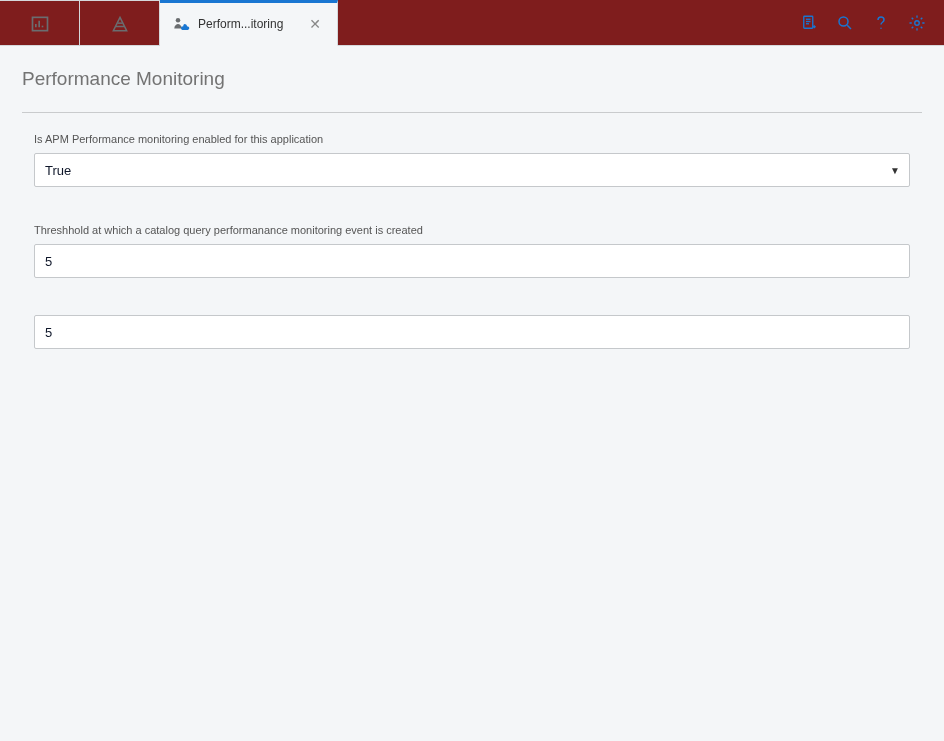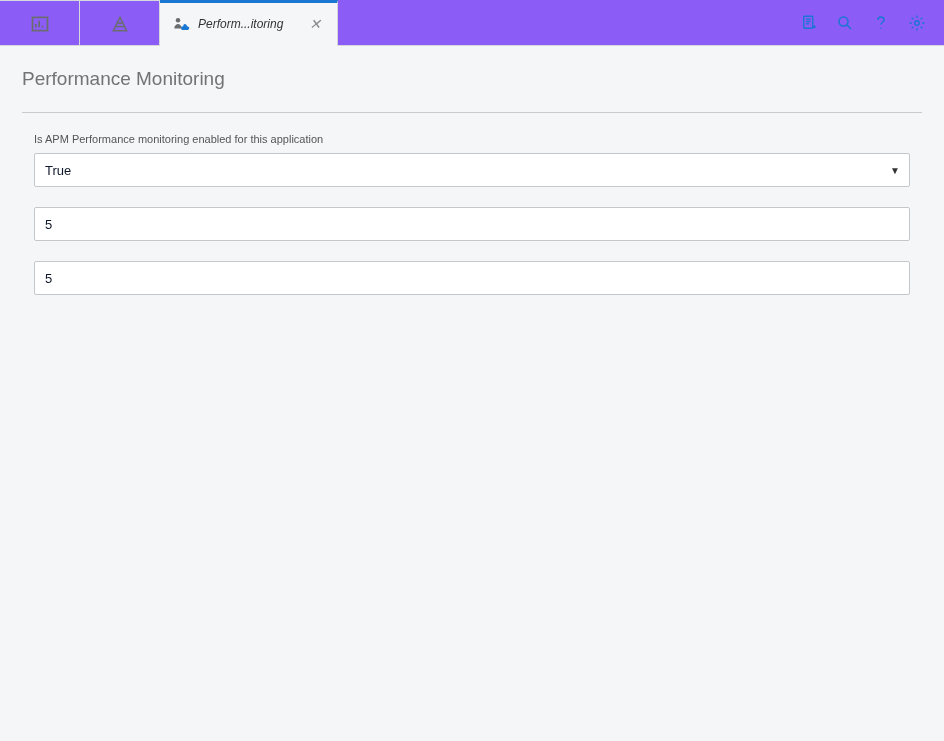--- a/index.html
+++ b/index.html
@@ -2,23 +2,22 @@
 <html><head>
 <meta charset="utf-8">
 <style>
   * { box-sizing: border-box; margin: 0; padding: 0; }
   html, body { width: 944px; height: 741px; font-family: Arial, Helvetica, sans-serif; background: #f4f6f8; }
   
   .toolbar {
     display: flex;
     align-items: stretch;
     height: 46px;
-    background: #8b5cf6;
+    background: #7f1d1d;
     border-bottom: 1px solid #d5d8db;
-    font-style: italic;
   }
   
   .tab {
     display: flex;
     align-items: center;
     justify-content: center;
     height: 46px;
     border-right: 1px solid #d5d8db;
     border-top: 1px solid #d5d8db;
     cursor: pointer;
@@ -81,21 +80,21 @@
     margin-bottom: 22px;
   }
   
   .divider {
     border: none;
     border-top: 1px solid #c9cbcd;
     margin-bottom: 20px;
   }
   
   .form-group {
-    margin-bottom: 20px;
+    margin-bottom: 37px;
     padding: 0 12px;
   }
   
   .form-label {
     display: block;
     font-size: 11px;
     color: #555;
     margin-bottom: 8px;
   }
   
@@ -212,19 +211,20 @@
     <label class="form-label">Is APM Performance monitoring enabled for this application</label>
     <div class="select-wrapper">
       <select class="form-select">
         <option>True</option>
       </select>
       <span class="select-caret">▼</span>
     </div>
   </div>
 
   <div class="form-group">
+    <label class="form-label">Threshhold at which a catalog query performanance monitoring event is created</label>
     <input type="text" class="form-input" value="5" style="">
   </div>
 
   <div class="form-group">
     <input type="text" class="form-input" value="5" style="">
   </div>
 </div>
 
 </body></html>

